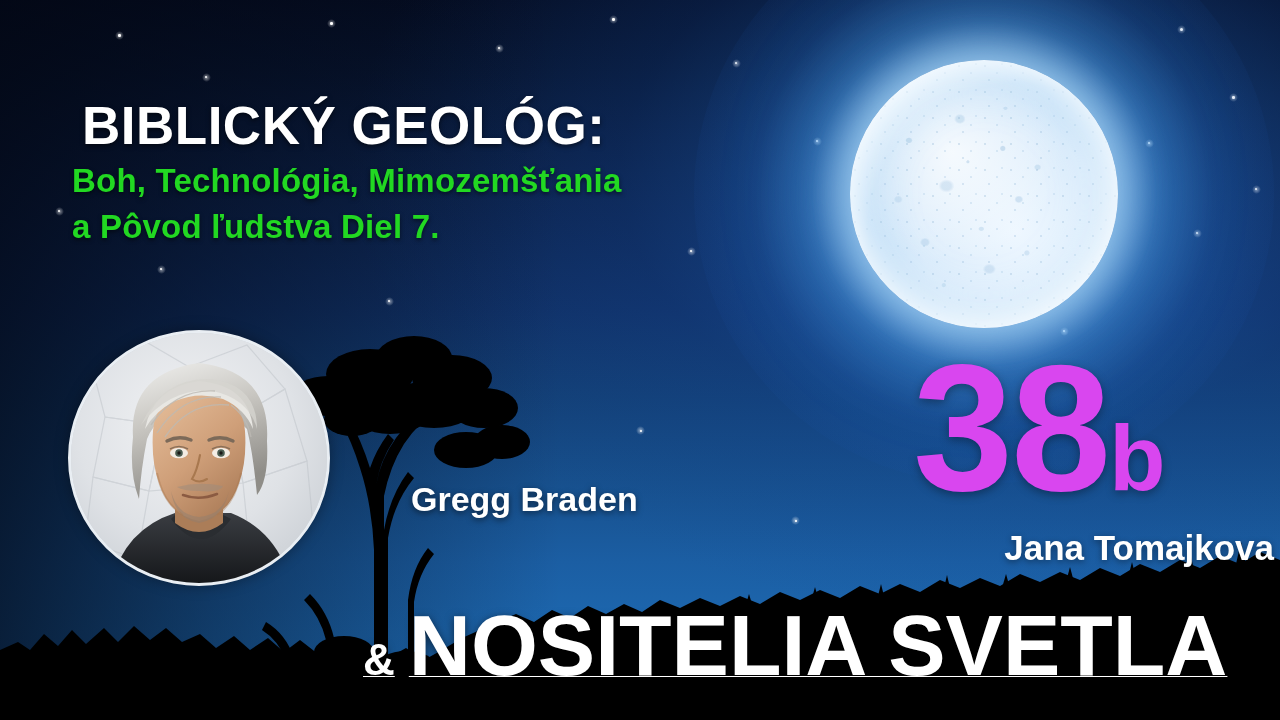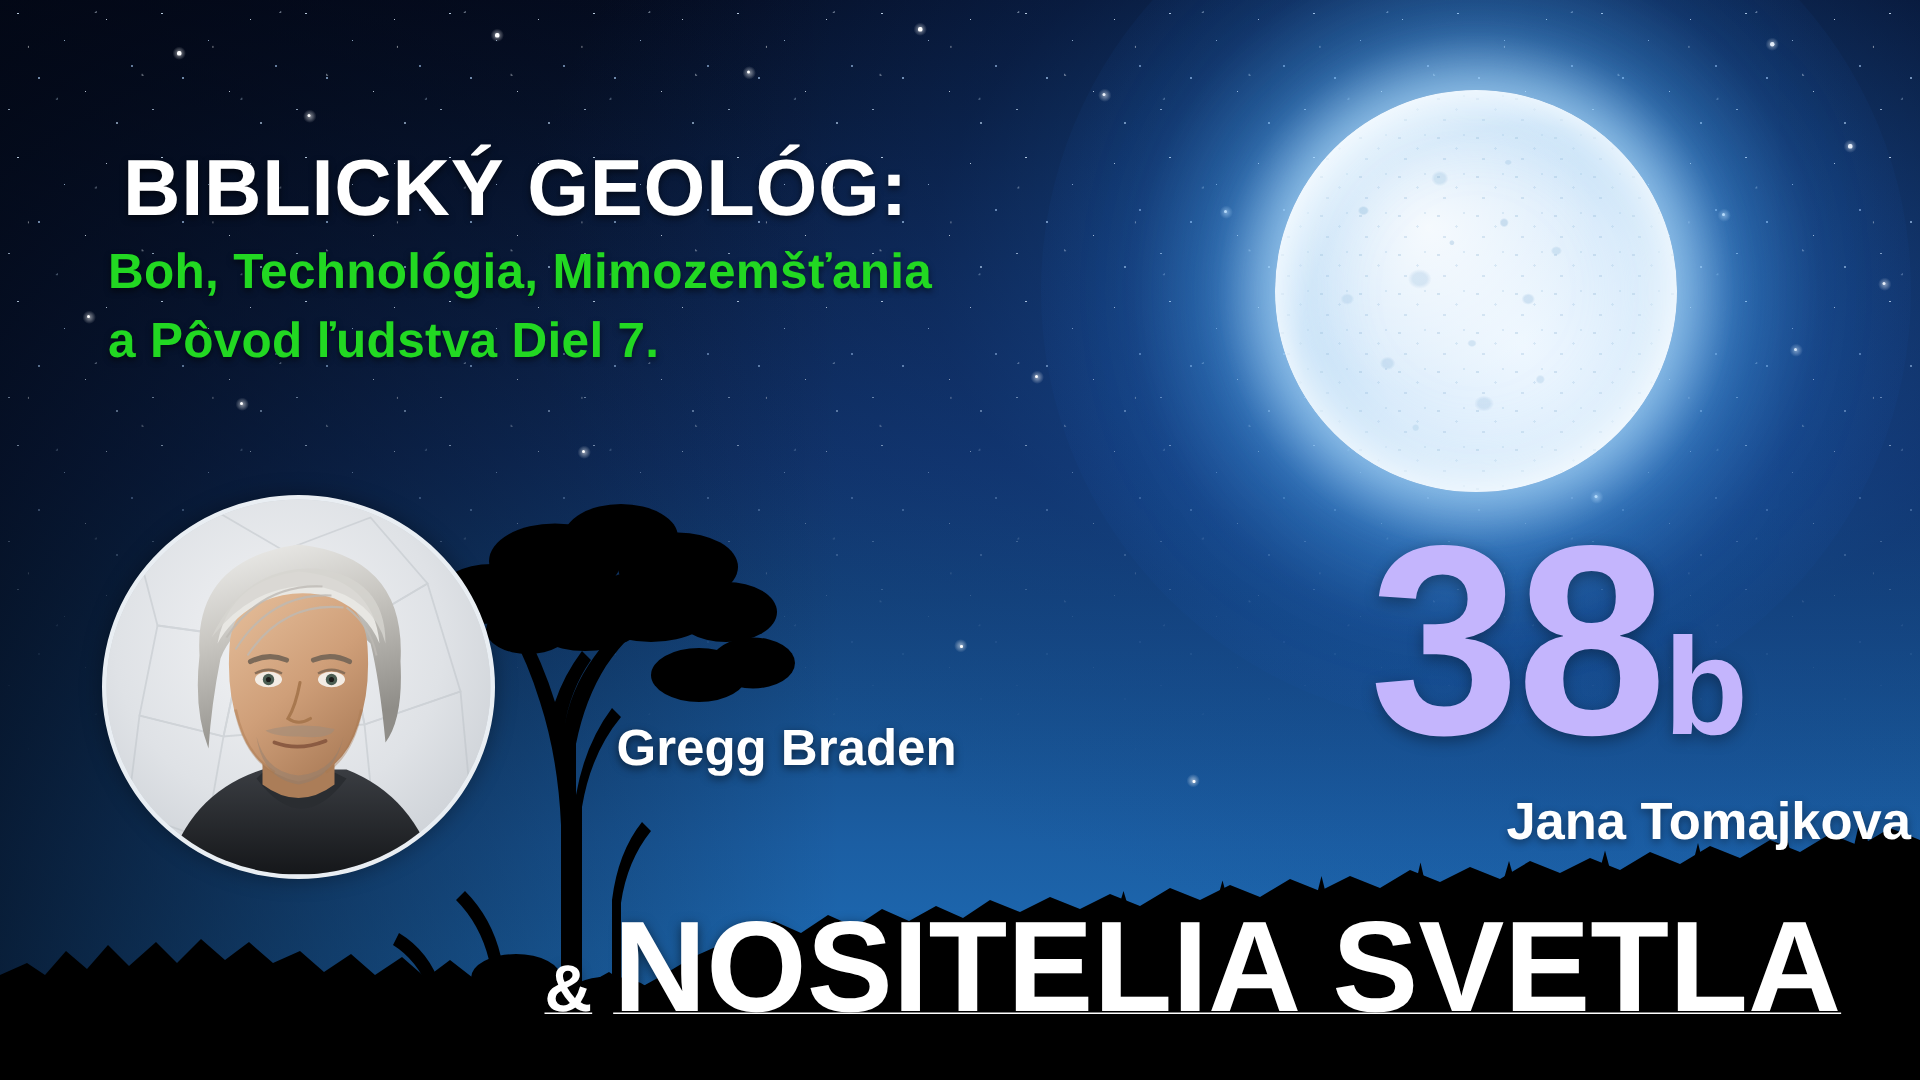--- a/index.html
+++ b/index.html
@@ -135,21 +135,21 @@
 
   .speaker-name{
     position:absolute;left:367px;top:480px;
     font-size:34px;font-weight:bold;color:#fff;white-space:nowrap;
     text-shadow:0 2px 6px rgba(0,0,0,.55);
     margin-left:44px;
   }
 
   .episode{
     position:absolute;left:913px;top:338px;
-    color:#c4b5fd;white-space:nowrap;line-height:1;
+    color:#d946ef;white-space:nowrap;line-height:1;
     text-shadow:0 3px 10px rgba(0,0,0,.35);
   }
   .episode .num{font-size:180px;font-weight:bold;letter-spacing:-2px;vertical-align:baseline;}
   .episode .suf{font-size:92px;font-weight:bold;vertical-align:baseline;}
 
   .host-name{
     position:absolute;left:956px;top:528px;width:318px;text-align:right;
     font-size:35px;font-weight:bold;color:#fff;white-space:nowrap;
     text-shadow:0 2px 6px rgba(0,0,0,.40);
   }

